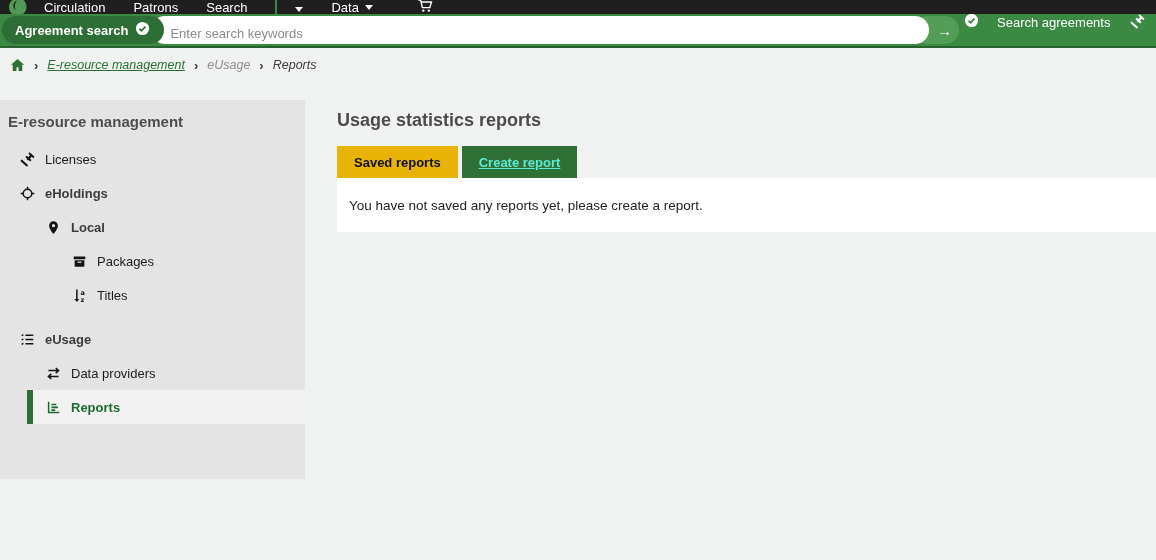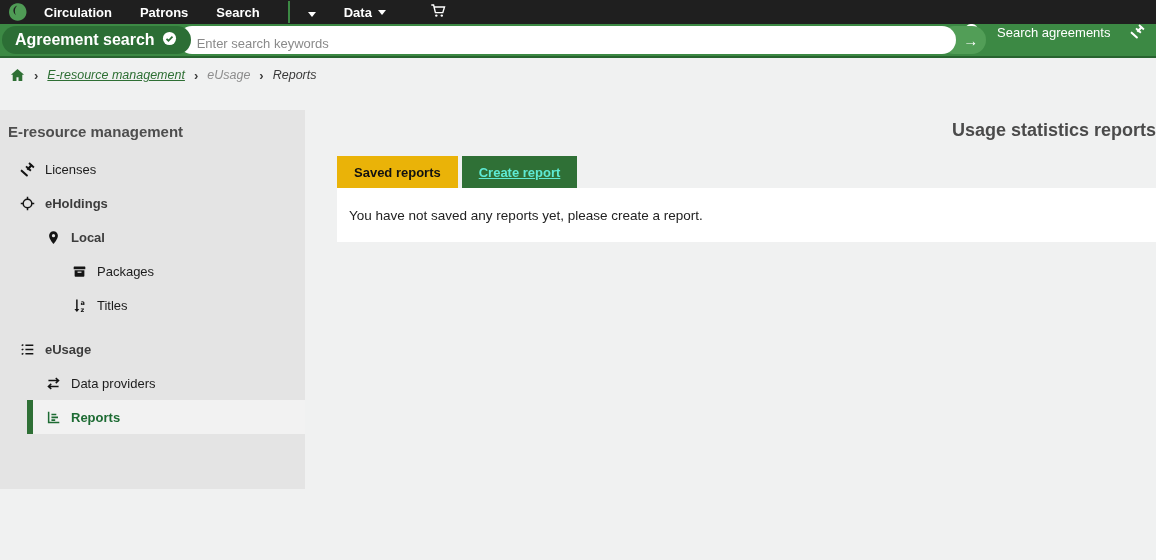--- a/index.html
+++ b/index.html
@@ -7,33 +7,33 @@
     --pill-green:#2c6e35; --btn-green:#529e57; --accent:#2f7036;
     --page-bg:#f0f1f1; --sidebar-bg:#e4e4e4; --active-row-bg:#f2f2f2;
     --panel-bg:#ffffff; --heading:#4b4b4b; --text:#1c1c1c; --muted:#8a8a8a;
     --link-green:#2e6f34; --report-green:#1d6b33;
   }
   *{box-sizing:border-box;margin:0;padding:0;}
   html,body{width:1156px;height:560px;overflow:hidden;}
   body{font-family:"Liberation Sans","DejaVu Sans",sans-serif;background:var(--page-bg);color:var(--text);position:relative;}
 
   
-  .topnav{height:24px;background:var(--nav-bg);display:flex;align-items:center;color:#fff;font-size:13px;font-weight:bold;}
+  .topnav{height:14px;background:var(--nav-bg);display:flex;align-items:center;color:#fff;font-size:13px;font-weight:normal;}
   .topnav .logo{width:20px;height:20px;margin:1px 16px 1px 8px;display:flex;align-items:center;}
   .topnav .nav-item{margin-right:28px;cursor:pointer;display:flex;align-items:center;gap:6px;}
   .topnav .nav-item:first-of-type{margin-left:8px;}
   .caret{width:0;height:0;border-left:4px solid transparent;border-right:4px solid transparent;border-top:5px solid #fff;display:inline-block;}
   .nav-divider{width:2px;height:22px;background:var(--bar-green);margin-right:16px;}
   .caret-only{margin-right:26px;padding:4px 2px;cursor:pointer;}
   .cart-btn{margin-left:16px;cursor:pointer;display:flex;align-items:center;}
 
   
   .searchbar{height:34px;background:var(--bar-green);border-bottom:2px solid var(--bar-border);position:relative;display:flex;align-items:center;overflow:hidden;}
   .capsule{display:flex;align-items:center;height:28px;margin-left:2px;}
-  .scope-pill{background:var(--pill-green);height:28px;border-radius:14px;display:flex;align-items:center;gap:7px;padding:0 14px 0 13px;color:#fff;font-size:16px;font-weight:bold;position:relative;z-index:3;white-space:nowrap;}
+  .scope-pill{background:var(--pill-green);height:28px;border-radius:14px;display:flex;align-items:center;gap:7px;padding:0 14px 0 13px;color:#fff;font-size:13px;font-weight:bold;position:relative;z-index:3;white-space:nowrap;}
   .search-input{height:28px;width:778px;border:none;outline:none;border-radius:14px;margin-left:-13px;padding:7px 16px 0 19px;font-size:13px;color:#333;position:relative;z-index:2;background:#fff;font-family:inherit;}
   .search-input::placeholder{color:var(--muted);}
   .submit-btn{height:28px;width:46px;background:var(--btn-green);border:none;border-radius:14px;margin-left:-16px;padding-left:16px;color:#fff;font-size:15px;cursor:pointer;position:relative;z-index:1;display:flex;align-items:center;justify-content:center;}
   .bar-links{position:absolute;left:964px;top:0;height:34px;display:flex;align-items:center;gap:20px;white-space:nowrap;color:#fff;font-size:13px;}
   .bar-link{display:flex;align-items:center;gap:18px;cursor:pointer;padding-bottom:16px;}
   .bar-link.active{border-bottom:2px solid #fff;}
 
   
   .breadcrumb{height:34px;display:flex;align-items:center;gap:9px;padding-left:10px;font-size:12.5px;font-style:italic;}
   .crumb-sep{color:#3c3c3c;font-style:normal;font-weight:bold;font-size:13px;}
@@ -48,21 +48,21 @@
   .sidebar-title{font-size:15px;font-weight:bold;color:#4e4e4e;padding:13px 8px 12px 8px;}
   .side-item{height:34px;display:flex;align-items:center;gap:10px;font-size:13px;color:var(--text);cursor:pointer;}
   .side-item .icn{display:flex;align-items:center;color:#141414;}
   .lvl0{padding-left:20px;} .lvl1{padding-left:46px;} .lvl2{padding-left:72px;}
   .section-bold{font-weight:bold;color:#3c3c3c;}
   .gap-above{margin-top:10px;}
   .side-item.active{margin-left:27px;border-left:6px solid var(--accent);padding-left:13px;background:var(--active-row-bg);color:var(--report-green);font-weight:bold;}
   .side-item.active .icn{color:var(--report-green);}
 
   
-  .main{flex:1;padding:28px 0 0 32px;min-width:0;text-align:right;}
+  .main{flex:1;padding:28px 0 0 32px;min-width:0;}
   .page-title{font-size:18px;font-weight:bold;color:var(--heading);margin-bottom:15px;}
   .tabs{display:flex;}
   .tab{height:32px;display:flex;align-items:center;padding:0 17px;font-size:13px;font-weight:bold;cursor:pointer;}
   .tab.active{background:#eab308;color:#111;}
   .tab.create{background:var(--accent);color:#5eead4;margin-left:4px;text-decoration:underline;}
   .tab-panel{background:var(--panel-bg);height:54px;display:flex;align-items:center;padding-left:12px;font-size:13.5px;color:#222;}
 </style>
 </head>
 <body>
 

